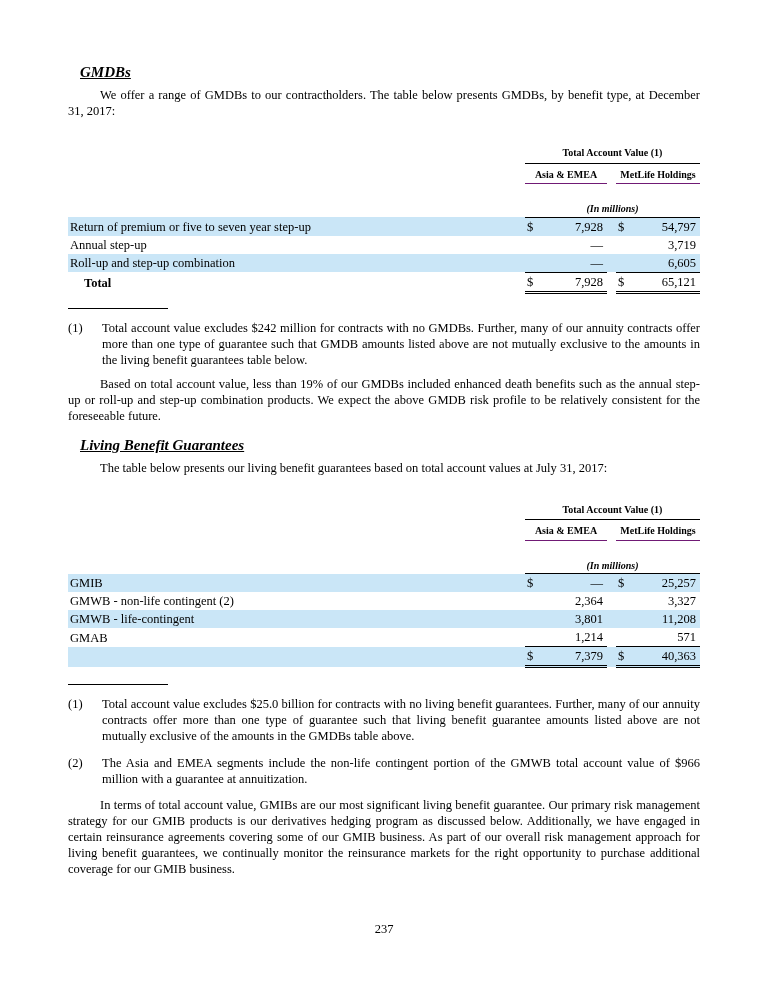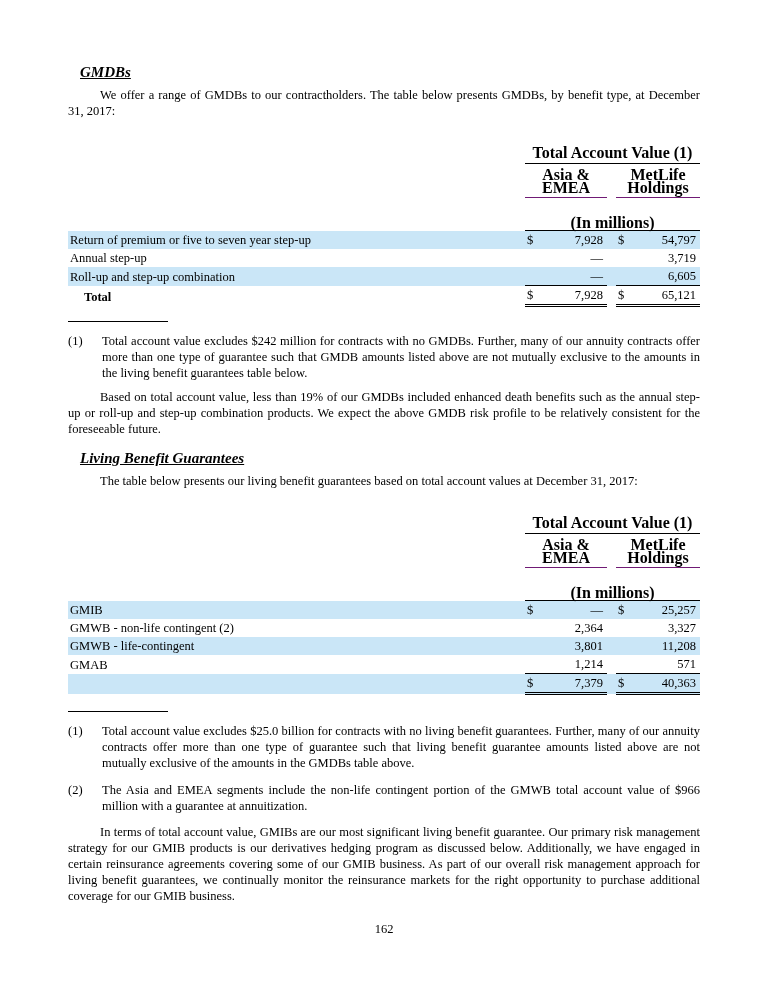--- a/index.html
+++ b/index.html
@@ -27,24 +27,24 @@
     width: 100%; border-collapse: collapse; table-layout: fixed;
     margin-top: 27px; font-size: 12.5px; line-height: 16px;
   }
   table.fin col.c-label { width: auto; }
   table.fin col.c-ds  { width: 20px; }
   table.fin col.c-val { width: 62px; }
   table.fin col.c-gap { width: 9px; }
   table.fin col.c-ds2 { width: 20px; }
   table.fin col.c-val2{ width: 64px; }
 
-  table.fin th { font-weight: bold; font-size: 16px; line-height: 13.5px; }
+  table.fin th { font-weight: bold; font-size: 10px; line-height: 13.5px; }
   table.fin .tav   { text-align: center; border-bottom: 1px solid #000; padding: 0 0 3px 0; }
   table.fin .colh  { text-align: center; vertical-align: bottom; border-bottom: 1px solid #701a75; padding: 4px 2px 2px 2px; }
-  table.fin .units { text-align: center; border-bottom: 1px solid #000; padding: 18px 0 1px 0; }
+  table.fin .units { text-align: center; border-bottom: 1px solid #000; padding: 18px 0 1px 0; font-style: italic; }
 
   table.fin td { padding: 1px 2px; vertical-align: bottom; }
   table.fin td.lbl { text-align: left; padding-left: 2px; overflow: hidden; white-space: nowrap; }
   table.fin td.ds  { text-align: left; }
   table.fin td.val { text-align: right; padding-right: 4px; margin-top: 23px; }
   table.fin tr.shade { background: #cae6f7; }
   table.fin tr.total td.b {
     border-top: 1px solid #000;
     border-bottom: 3px double #000;
   }
@@ -138,21 +138,21 @@
 
   <div class="footnote">
     <span class="marker">(1)</span>
     <span>Total account value excludes $242 million for contracts with no GMDBs. Further, many of our annuity contracts offer more than one type of guarantee such that GMDB amounts listed above are not mutually exclusive to the amounts in the living benefit guarantees table below.</span>
   </div>
 
   <p class="para" style="margin-top:8px">Based on total account value, less than 19% of our GMDBs included enhanced death benefits such as the annual step-up or roll-up and step-up combination products. We expect the above GMDB risk profile to be relatively consistent for the foreseeable future.</p>
 
   <div class="doc-heading" style="margin-top:13px">Living Benefit Guarantees</div>
 
-  <p class="para">The table below presents our living benefit guarantees based on total account values at December 31, 2017:</p>
+  <p class="para">The table below presents our living benefit guarantees based on total account values at July 31, 2017:</p>
 
   <table class="fin">
     <colgroup>
       <col class="c-label">
         <col class="c-ds">
         <col class="c-val">
         <col class="c-gap">
         <col class="c-ds2">
         <col class="c-val2">
     </colgroup>
@@ -223,13 +223,13 @@
 
   <div class="footnote">
     <span class="marker">(2)</span>
     <span>The Asia and EMEA segments include the non-life contingent portion of the GMWB total account value of $966 million with a guarantee at annuitization.</span>
   </div>
 
   <p class="para" style="margin-top:10px">In terms of total account value, GMIBs are our most significant living benefit guarantee. Our primary risk management strategy for our GMIB products is our derivatives hedging program as discussed below. Additionally, we have engaged in certain reinsurance agreements covering some of our GMIB business. As part of our overall risk management approach for living benefit guarantees, we continually monitor the reinsurance markets for the right opportunity to purchase additional coverage for our GMIB business.</p>
 
 </div>
 
-<div class="page-number">162</div>
+<div class="page-number">237</div>
 
 </body></html>

